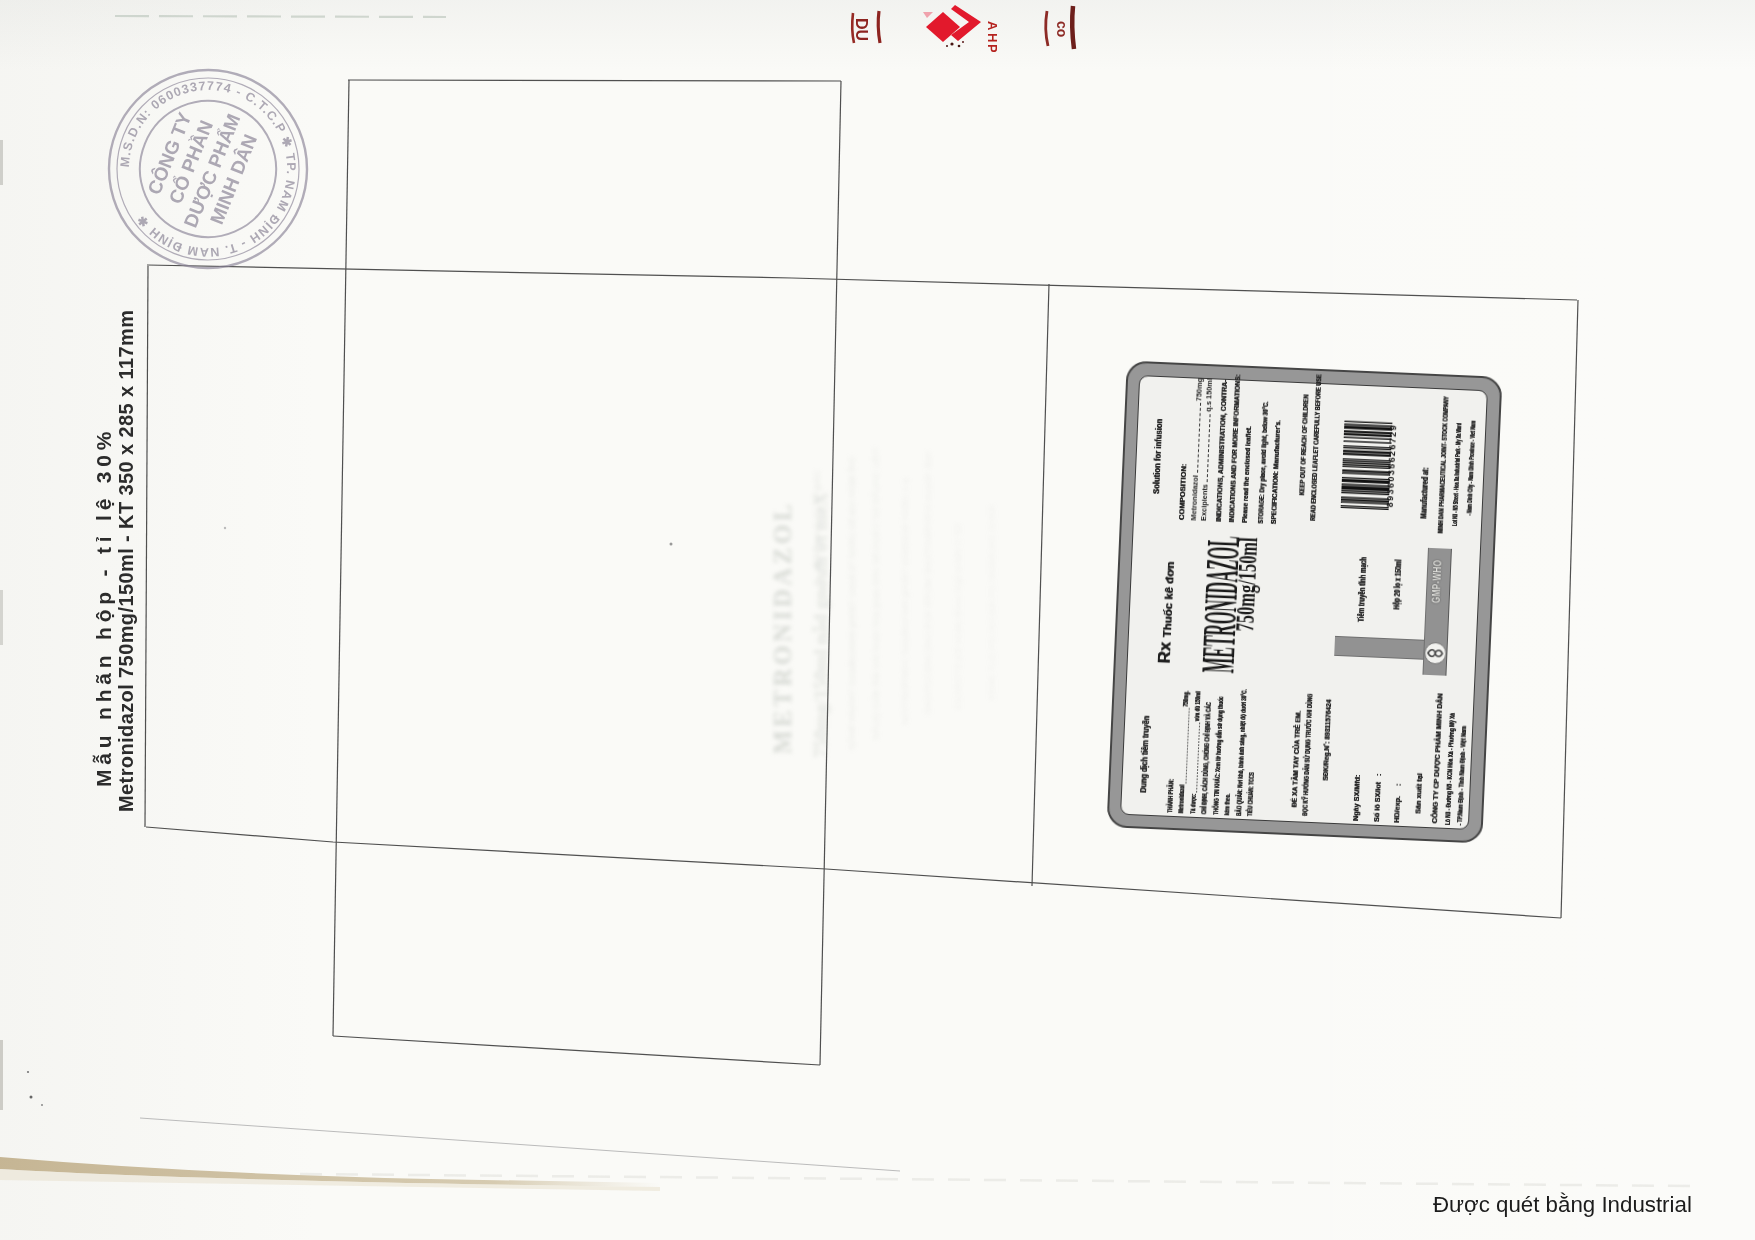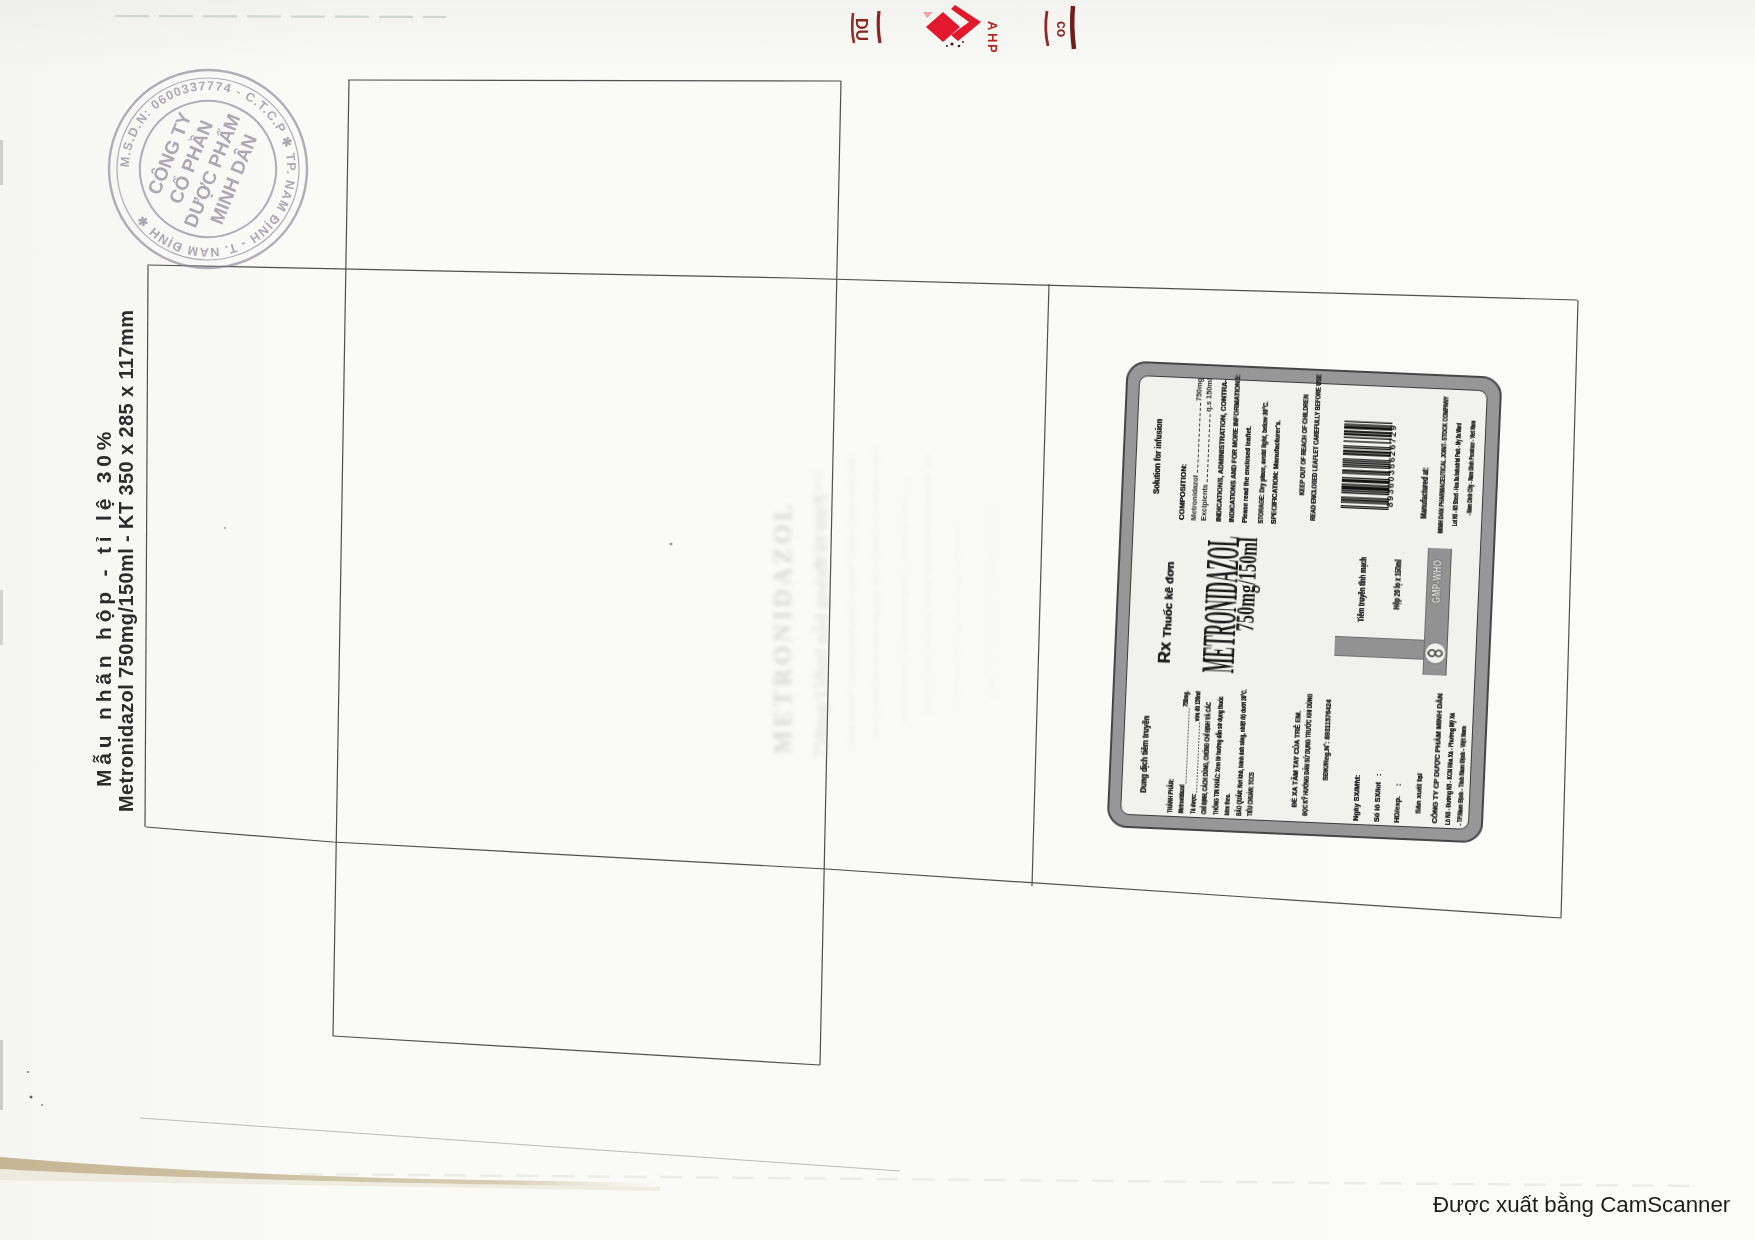--- a/index.html
+++ b/index.html
@@ -236,15 +236,15 @@
 
   <div class="vn" style="left:322px;top:297.5px;font-size:8.5px;transform:scaleX(0.75);">Manufactured at:</div>
 
   <div class="vn" style="left:308px;top:316px;font-size:7.5px;transform:scaleX(0.67);">MINH DAN PHARMACEUTICAL JOINT- STOCK COMPANY</div>
 
   <div class="vn" style="left:316px;top:329.5px;font-size:7.5px;transform:scaleX(0.52);">Lot N3 - N5 Street - Hoa Xa Industrial Park - My Xa Ward</div>
 
   <div class="vn" style="left:327px;top:343.5px;font-size:7.5px;transform:scaleX(0.56);">- Nam Dinh City - Nam Dinh Province - Viet Nam</div>
 </div>
 
-<div class="abs" style="left:1433px;top:1192px;font-size:22.3px;color:#1c1c1c;font-weight:400;letter-spacing:0px;white-space:nowrap;">Được xuất bằng CamScanner</div>
+<div class="abs" style="left:1433px;top:1192px;font-size:22.3px;color:#1c1c1c;font-weight:400;letter-spacing:0px;white-space:nowrap;">Được quét bằng Industrial</div>
 
 </div>
 
 </body></html>

